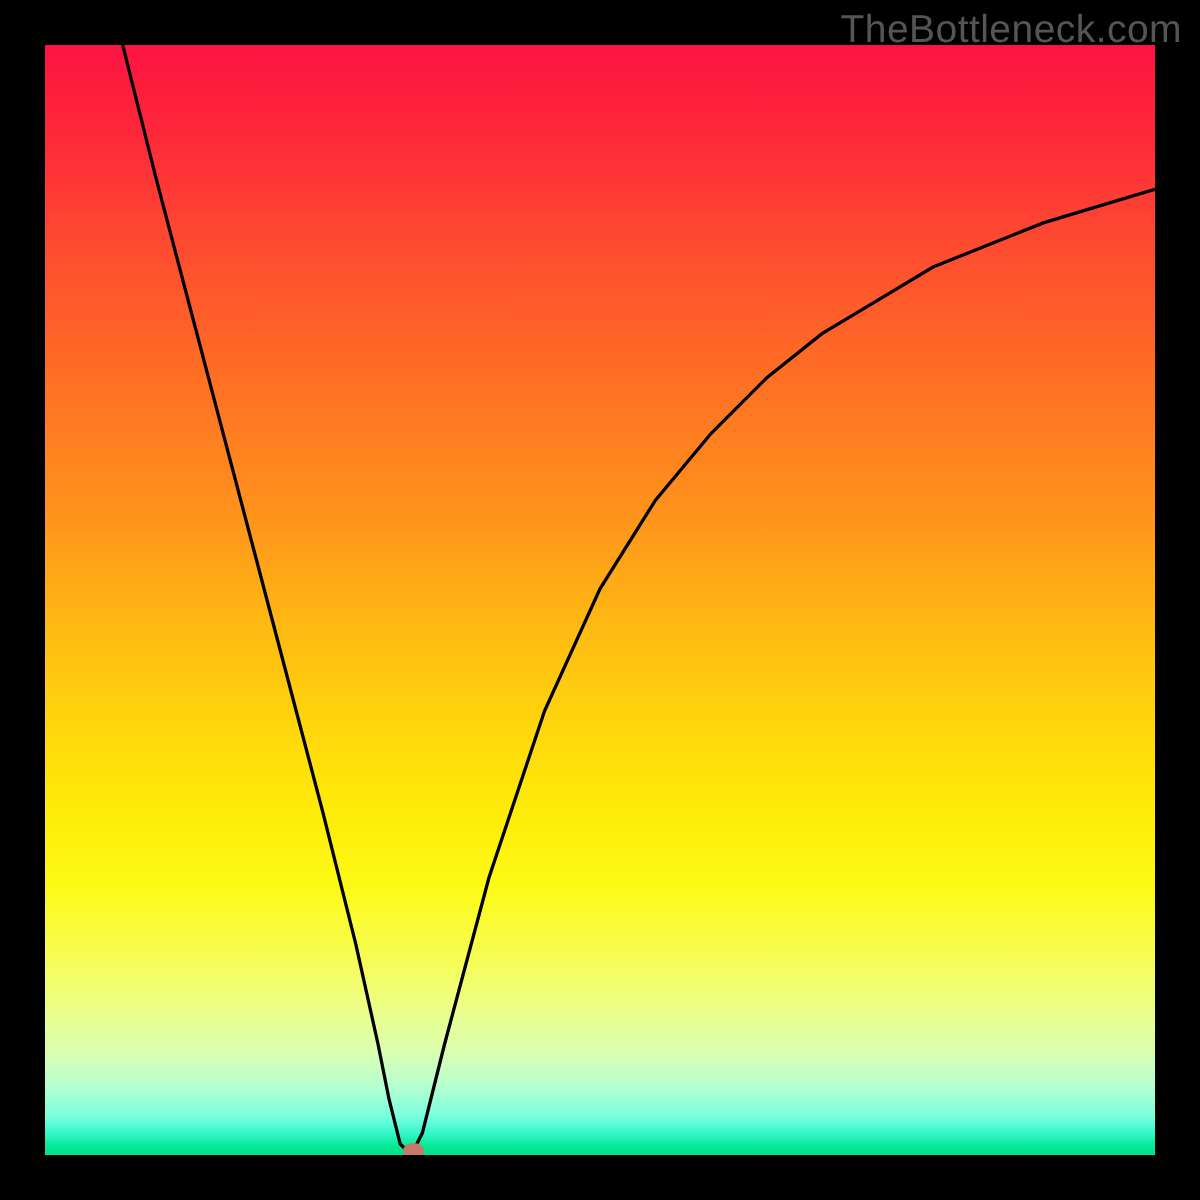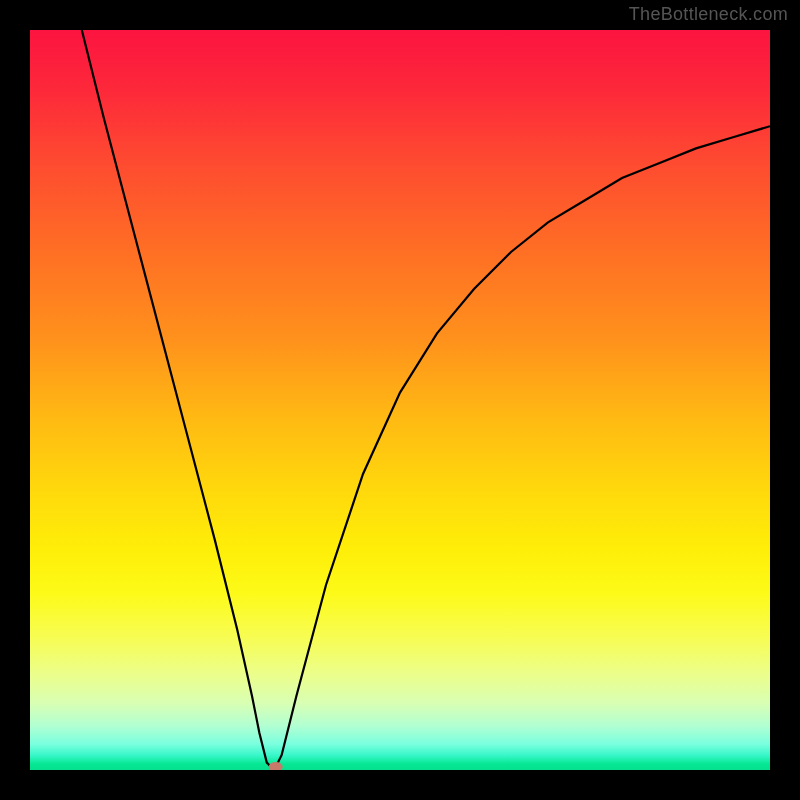--- a/index.html
+++ b/index.html
@@ -14,21 +14,21 @@
     position: relative;
     width: 800px;
     height: 800px;
     background: #000;
   }
   .watermark {
     position: absolute;
     top: 4px;
     right: 12px;
     color: #555;
-    font-size: 18px;
+    font-size: 26px;
     font-weight: 500;
     letter-spacing: 0.3px;
     z-index: 10;
   }
   .plot-area {
     position: absolute;
     left: 30px;
     top: 30px;
     width: 740px;
     height: 740px;

